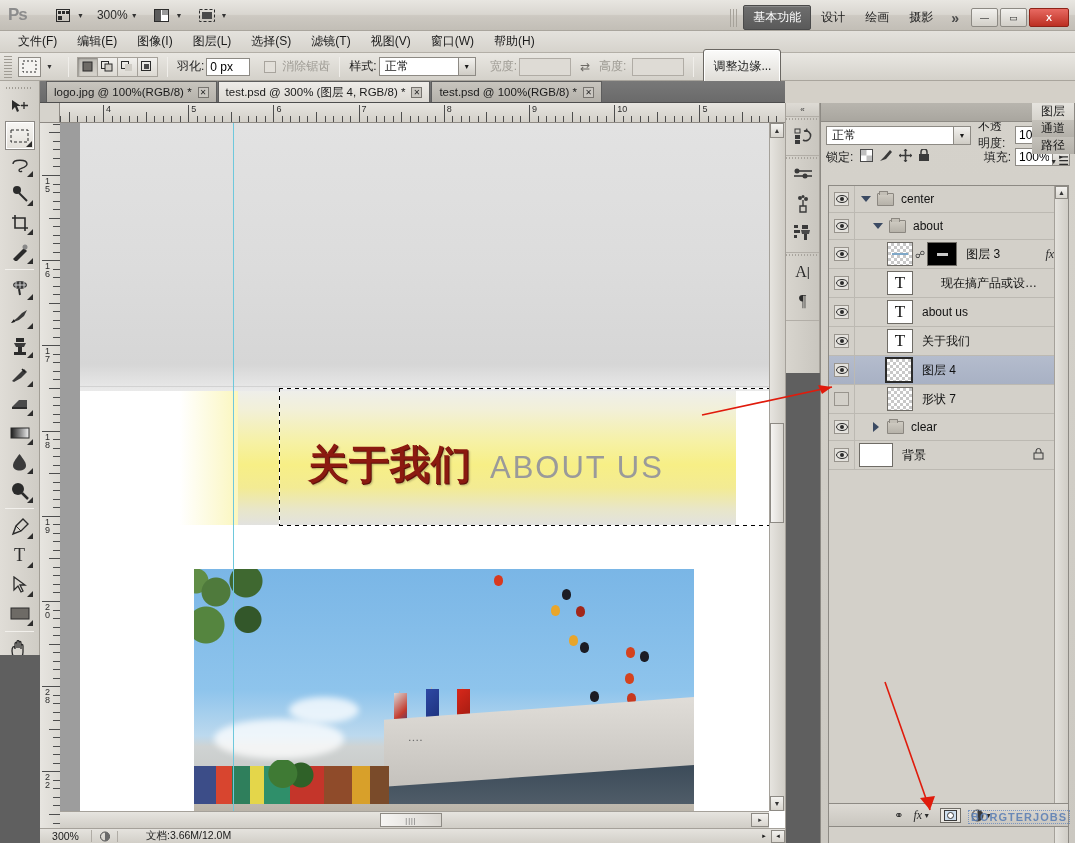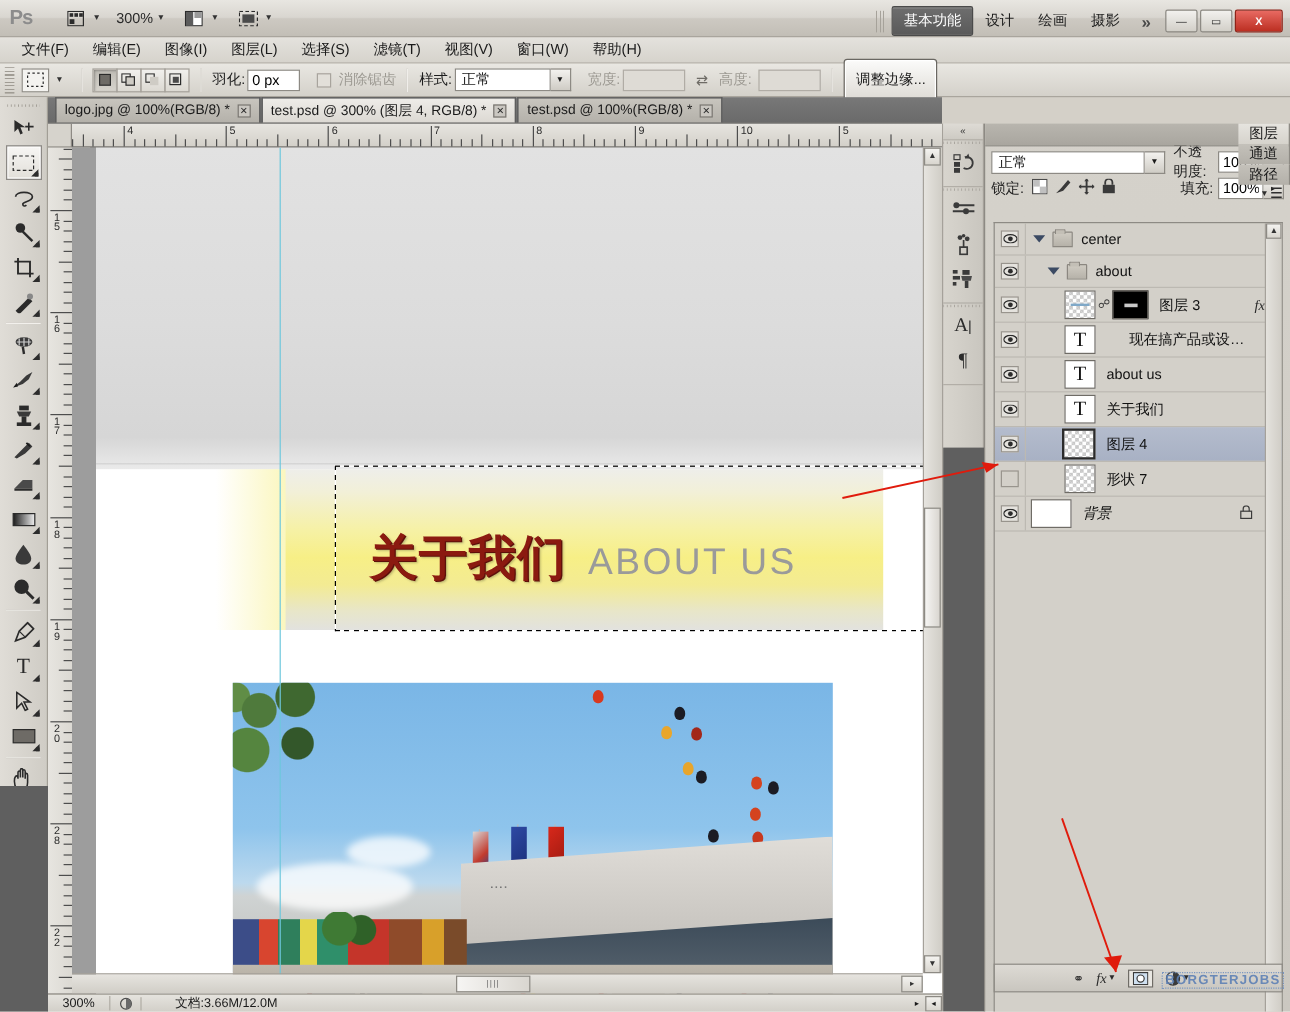--- a/index.html
+++ b/index.html
@@ -377,21 +377,21 @@
     border-top:6px solid #3b4a63; }
   .tri-closed { width:0;height:0;border-top:5px solid transparent;border-bottom:5px solid transparent;
     border-left:6px solid #3b4a63; }
   .folder {
     width:17px;height:13px; background: linear-gradient(to bottom,#cfcbc2,#b6b2a9);
     border:1px solid #8b8780; border-radius:1px 1px 0 0; position:relative;
   }
   .folder:before { content:""; position:absolute; left:1px; top:-3px; width:7px;height:3px;
     background:#c3bfb6; border:1px solid #8b8780; border-bottom:none; border-radius:1px 1px 0 0;}
   .layer-name { font-size:12px; color:#111; white-space:nowrap; }
-  .layer-name.ital { font-style:italic; }
+  .layer-name.ital { }
   .thumb {
     width:26px;height:24px; border:1px solid #6f6c66; background:#fff;
     display:flex;align-items:center;justify-content:center; flex:none;
   }
   .thumb.sel-outline { border:2px solid #2b2b2b; width:28px;height:26px;}
   .checker {
     background-image:
       linear-gradient(45deg,#c8c8c8 25%,transparent 25%,transparent 75%,#c8c8c8 75%),
       linear-gradient(45deg,#c8c8c8 25%,transparent 25%,transparent 75%,#c8c8c8 75%);
     background-size:6px 6px; background-position:0 0,3px 3px; background-color:#fff;
@@ -1254,20 +1254,34 @@
 
     <div class="layer-row tall">
       <div class="eyecell">
         <div class="eyebox off"></div>
       </div>
       <span class="indent" style="width:32px;"></span>
       <span class="thumb checker"></span>
       <span class="layer-name" style="margin-left:9px;">形状 7</span>
     </div>
 
+    <div class="layer-row">
+      <div class="eyecell">
+        <div class="eyebox">
+          <svg width="12" height="8" viewBox="0 0 12 8">
+              <ellipse cx="6" cy="4" rx="5.5" ry="3.5" fill="none" stroke="#2b2b2b"></ellipse>
+              <circle cx="6" cy="4" r="2" fill="#2b2b2b"></circle>
+            </svg>
+        </div>
+      </div>
+      <span class="indent" style="width:18px;"></span>
+      <span class="tri-closed"></span>
+      <span class="folder" style="margin:0 7px 0 8px;"></span>
+      <span class="layer-name">clear</span>
+    </div>
 
 
     <div class="layer-row tall">
       <div class="eyecell">
         <div class="eyebox">
           <svg width="12" height="8" viewBox="0 0 12 8">
               <ellipse cx="6" cy="4" rx="5.5" ry="3.5" fill="none" stroke="#2b2b2b"></ellipse>
               <circle cx="6" cy="4" r="2" fill="#2b2b2b"></circle>
             </svg>
         </div>

